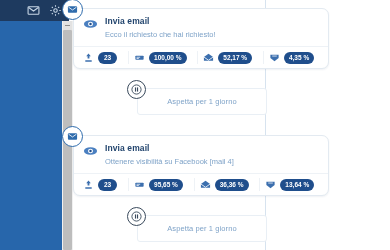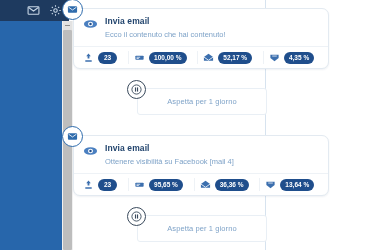--- a/index.html
+++ b/index.html
@@ -159,21 +159,21 @@
     <div class="card-head">
       <span class="glyph">
         <svg width="15" height="12" viewBox="0 0 24 18">
           <ellipse cx="12" cy="9" rx="10.5" ry="6" fill="#4a7fc0"></ellipse>
           <ellipse cx="12" cy="9" rx="4" ry="3.6" fill="#fff"></ellipse>
           <circle cx="12" cy="9" r="2" fill="#1f4e8c"></circle>
         </svg>
       </span>
       <div>
         <div class="card-title">Invia email</div>
-        <div class="card-sub">Ecco il contenuto che hai contenuto!</div>
+        <div class="card-sub">Ecco il richiesto che hai richiesto!</div>
       </div>
     </div>
     <div class="card-stats">
       <div class="stat">
         <span class="sico">
           <svg width="11" height="11" viewBox="0 0 24 24">
               <path d="M12 3 L17 9 H14 V14 H10 V9 H7 Z M5 18 h14 v3 H5 Z" fill="#3c6fae"></path>
             </svg>
         </span>
         <span class="pill count">23</span>

